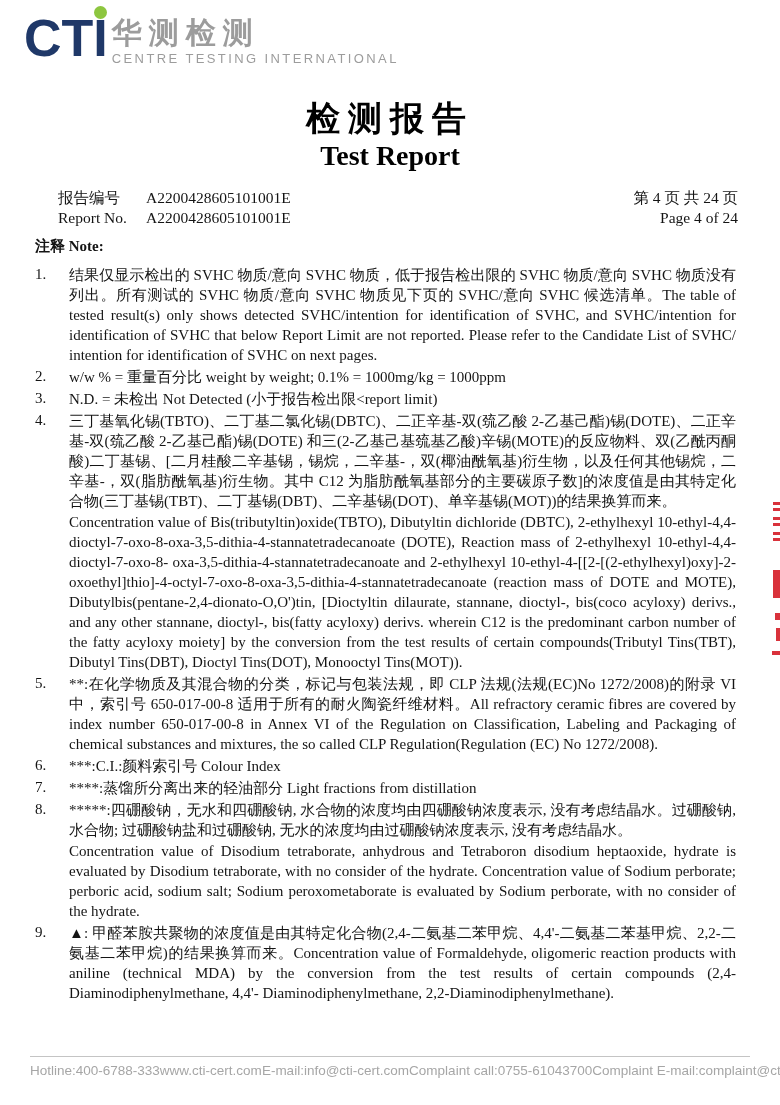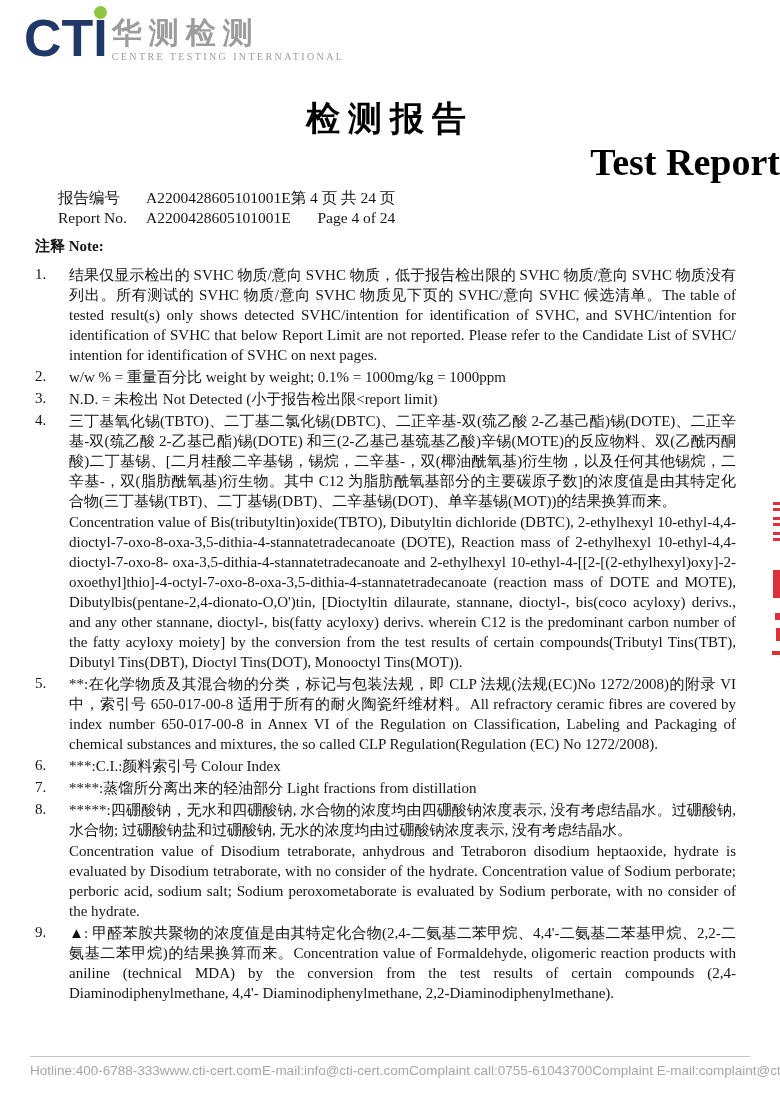--- a/index.html
+++ b/index.html
@@ -13,30 +13,30 @@
   .logo-cti{
     font-family:"Liberation Sans","DejaVu Sans",sans-serif;font-weight:800;
     font-size:52px;letter-spacing:0px;color:#1f3868;line-height:1;
   }
   .logo-dot{position:absolute;top:-6px;right:1px;width:13px;height:13px;border-radius:50%;background:#8dc63f;}
   .logo-right{margin-left:4px;margin-top:4px;}
   .logo-cn{
     font-size:30px;font-weight:bold;color:#9c9c9c;letter-spacing:7px;line-height:1.1;white-space:nowrap;
   }
   .logo-en{
-    font-family:Liberation Serif, serif;font-size:10px;color:#9c9c9c;
+    font-family:Liberation Sans, sans-serif;font-size:13px;color:#9c9c9c;
     letter-spacing:2.4px;margin-top:2px;white-space:nowrap;
   }
   
   .title-cn{position:absolute;top:96px;left:0;width:100%;margin:0;text-align:center;
     font-size:34px;font-weight:bold;letter-spacing:8px;color:#000;}
-  .title-en{position:absolute;top:140px;left:0;width:100%;margin:0;text-align:right;
-    font-size:38px;font-weight:bold;color:#000;}
+  .title-en{position:absolute;top:140px;left:0;width:100%;margin:0;text-align:center;
+    font-size:28px;font-weight:bold;color:#000;}
   
-  .report-info{position:absolute;top:188px;left:58px;right:42px;display:flex;
+  .report-info{position:absolute;top:188px;left:58px;right:42px;display:flex;justify-content:space-between;
     font-size:15.5px;line-height:20px;}
   .ri-grid{display:grid;grid-template-columns:88px auto;column-gap:0;}
   .ri-right{text-align:right;white-space:nowrap;}
   
   .notes{position:absolute;top:236px;left:35px;width:702px;font-size:15px;line-height:20px;}
   .notes-heading{font-weight:bold;margin-bottom:8px;}
   .note-item{display:grid;grid-template-columns:33px 1fr;}
   .note-num{text-align:left;}
   .note-text{text-align:justify;}
   .note-text p{margin:1px;}

